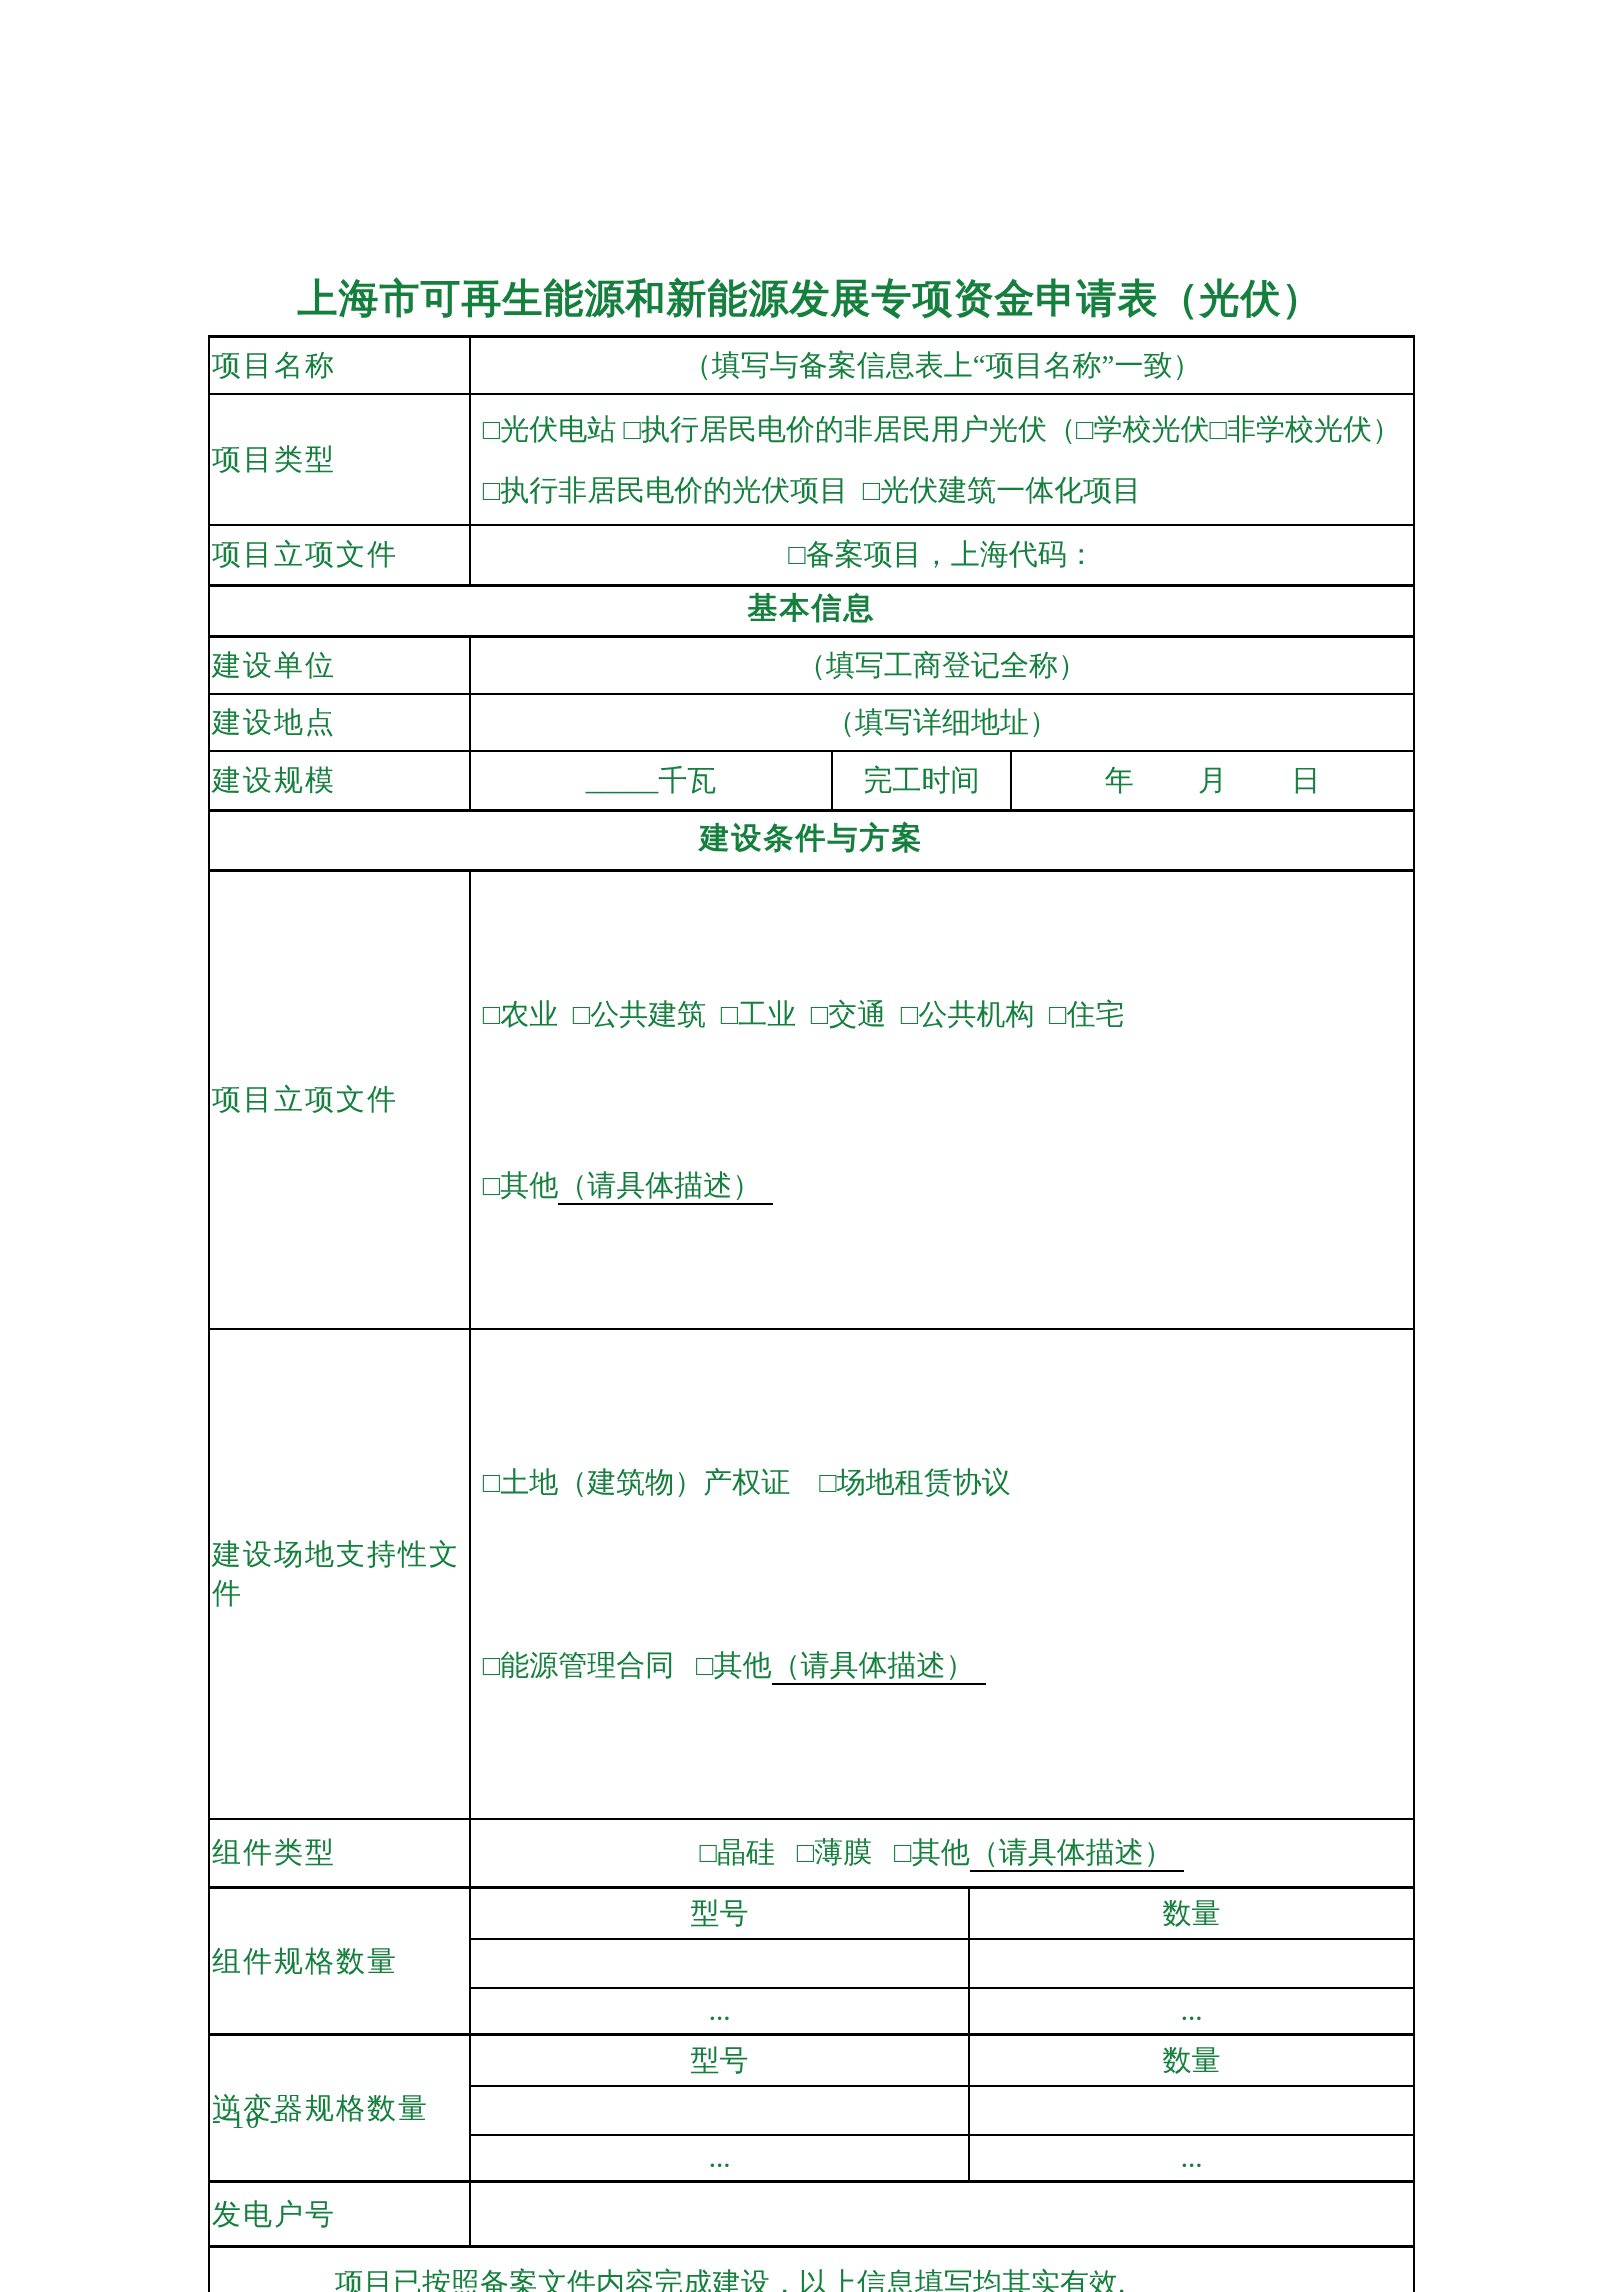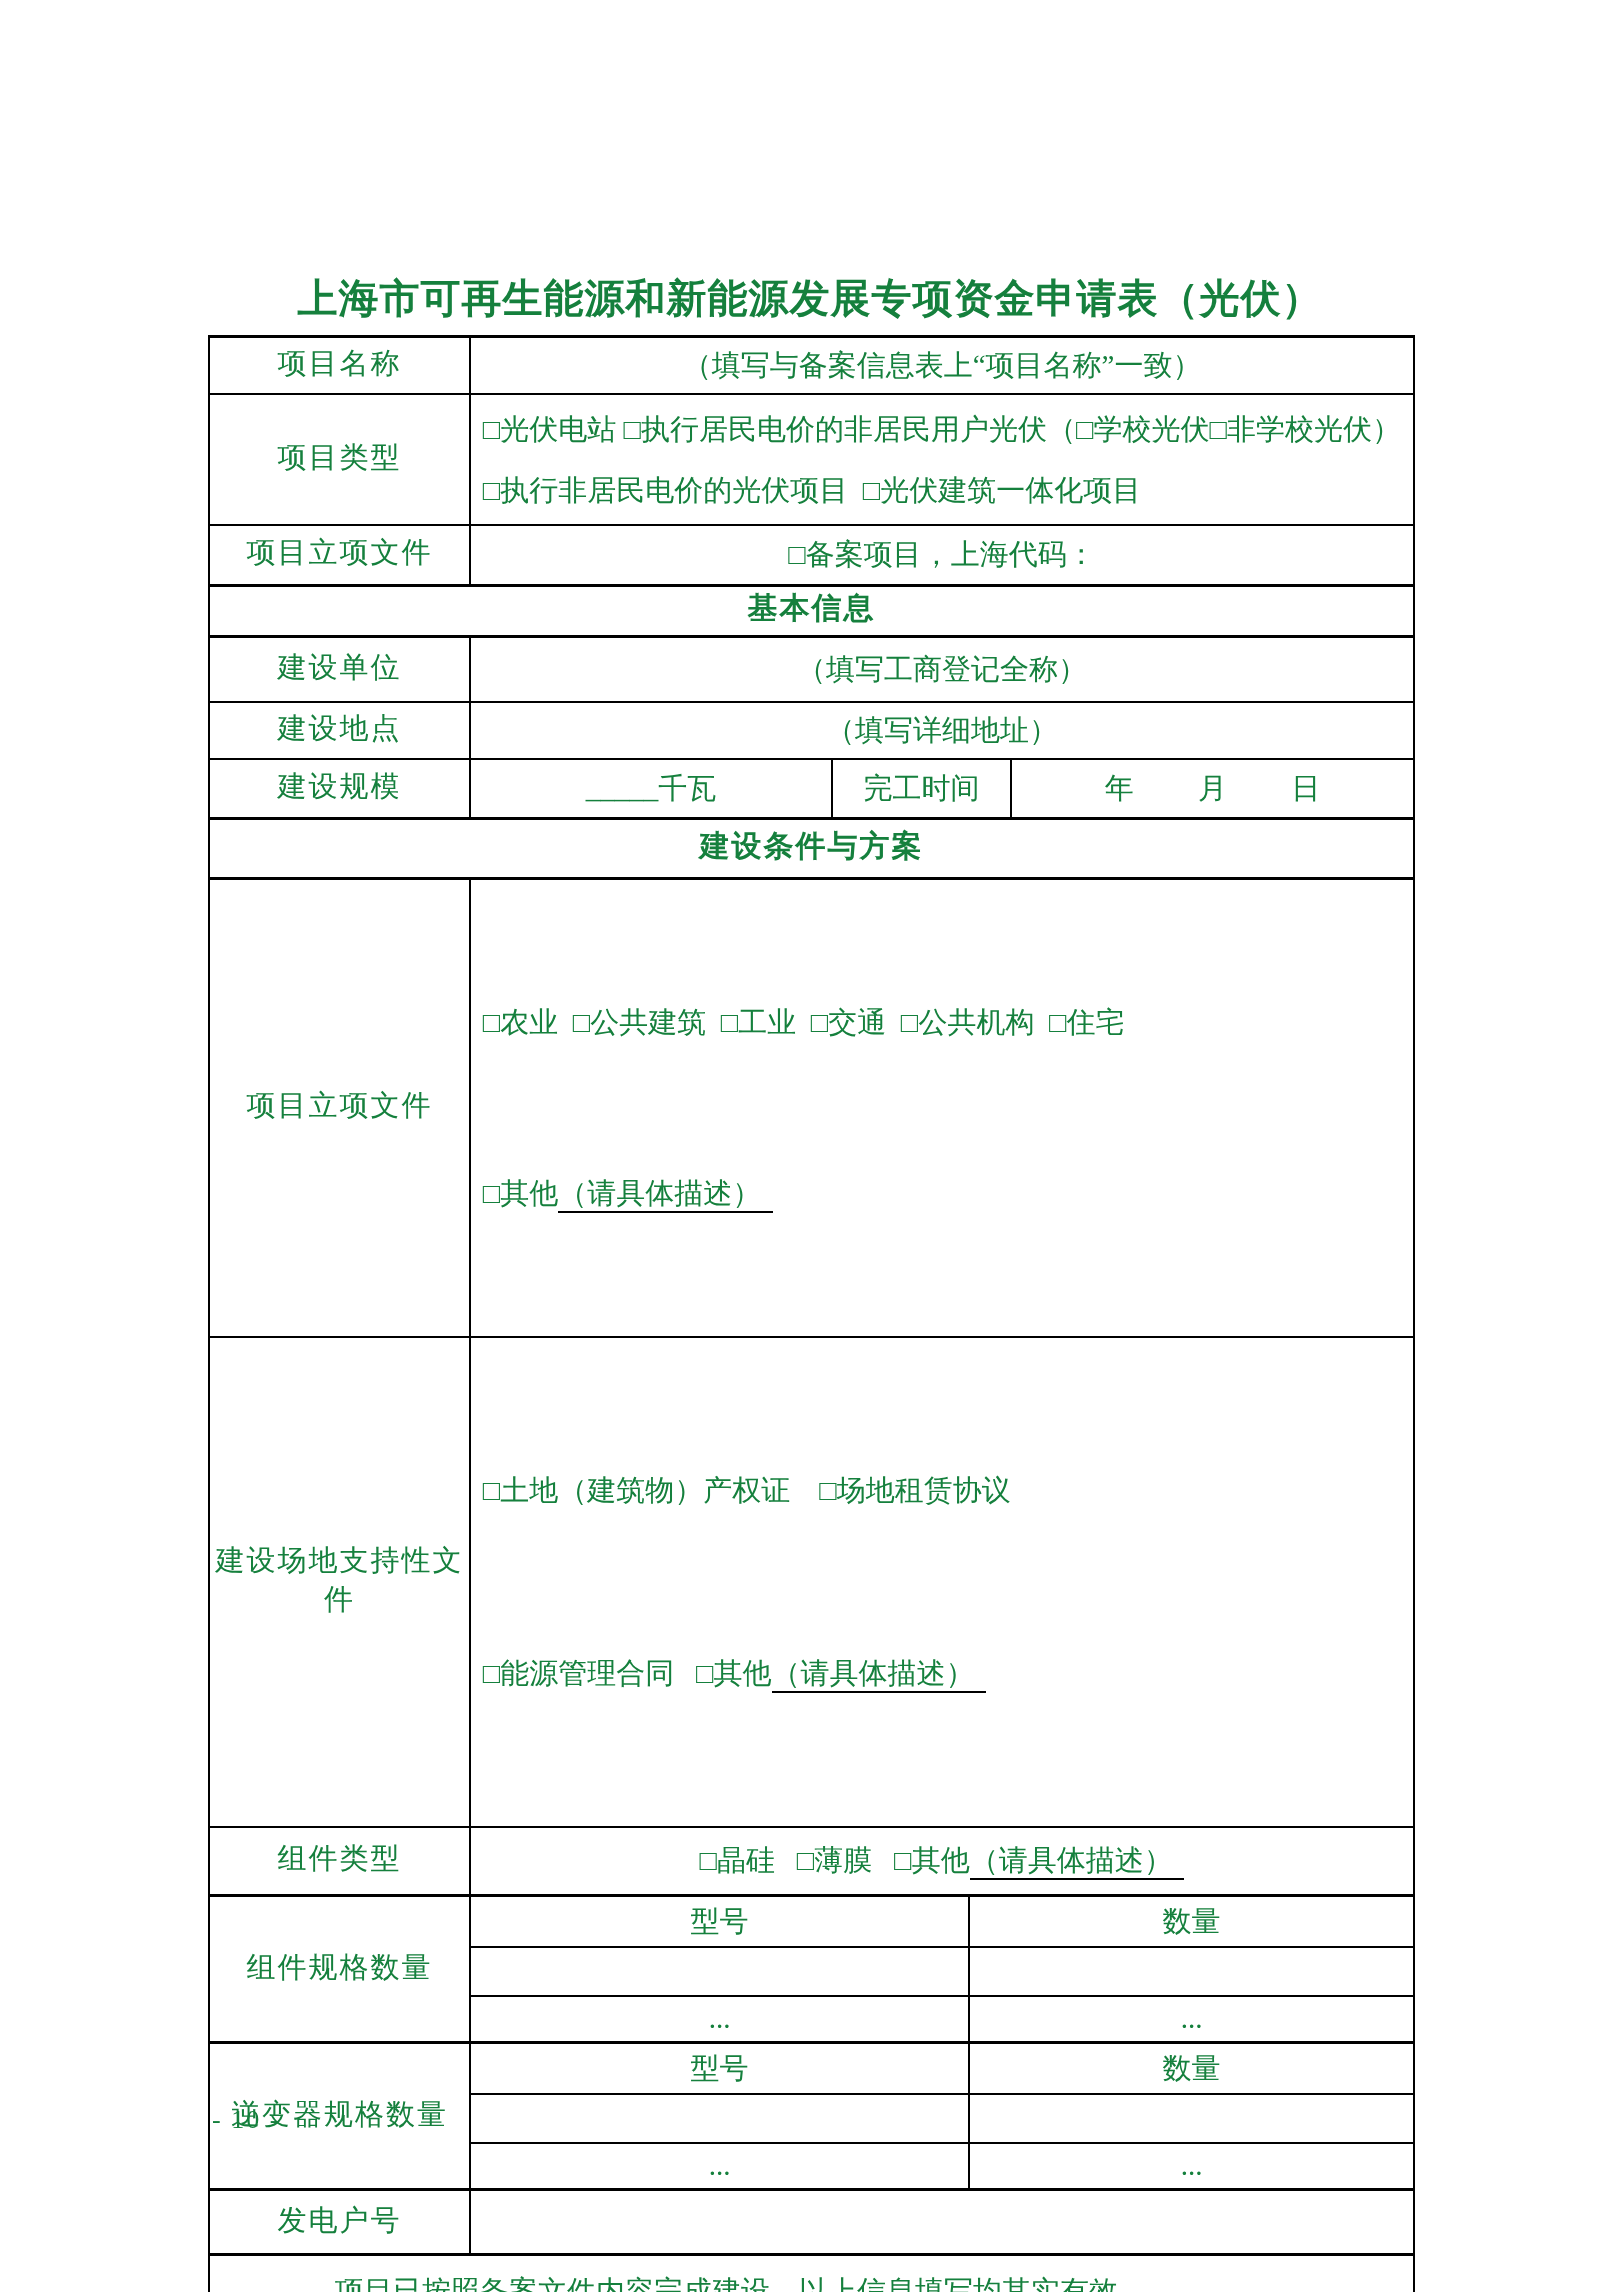--- a/index.html
+++ b/index.html
@@ -21,21 +21,21 @@
   }
   td{
     border:2px solid #000;
     font-size:29px;line-height:1.35;
     vertical-align:middle;
     padding:0 9.8px;
     overflow:hidden;
   }
   tr.tt td{border-top-width:3.9px;}
   tr.tb td{border-bottom-width:3.9px;}
-  .lbl{text-align:center;letter-spacing:2px;padding:8px 2px;font-family:Liberation Mono, monospace;}
+  .lbl{letter-spacing:2px;padding:8px 2px;}
   .ctr{text-align:center;}
   .sec{text-align:center;font-weight:bold;font-size:30px;letter-spacing:2px;font-family:Liberation Mono, monospace;}
   .chk{text-align:left;white-space:pre-wrap;padding:0 11.8px;}
   .two-line{line-height:57px;}
   .type-cell{line-height:61px;}
   .docs-cell{line-height:61px;}
   .u{border-bottom:2px solid #000;padding-right:11.8px;padding-bottom:2px;}
   .wide-gap{word-spacing:57px;}
   .decl-cell{padding:13.7px 0 0 0;vertical-align:top;}
   .decl-cell div{line-height:42px;}
@@ -74,21 +74,21 @@
 
     <tr style="height:60px">
       <td class="lbl">项目立项文件</td>
       <td colspan="4" class="ctr">□备案项目，上海代码：</td>
     </tr>
 
     <tr style="height:51px" class="tt tb">
       <td colspan="5" class="sec">基本信息</td>
     </tr>
 
-    <tr style="height:66px">
+    <tr style="height:58px">
       <td class="lbl">建设单位</td>
       <td colspan="4" class="ctr">（填写工商登记全称）</td>
     </tr>
 
     <tr style="height:55px">
       <td class="lbl">建设地点</td>
       <td colspan="4" class="ctr">（填写详细地址）</td>
     </tr>
 
     <tr style="height:59px">

